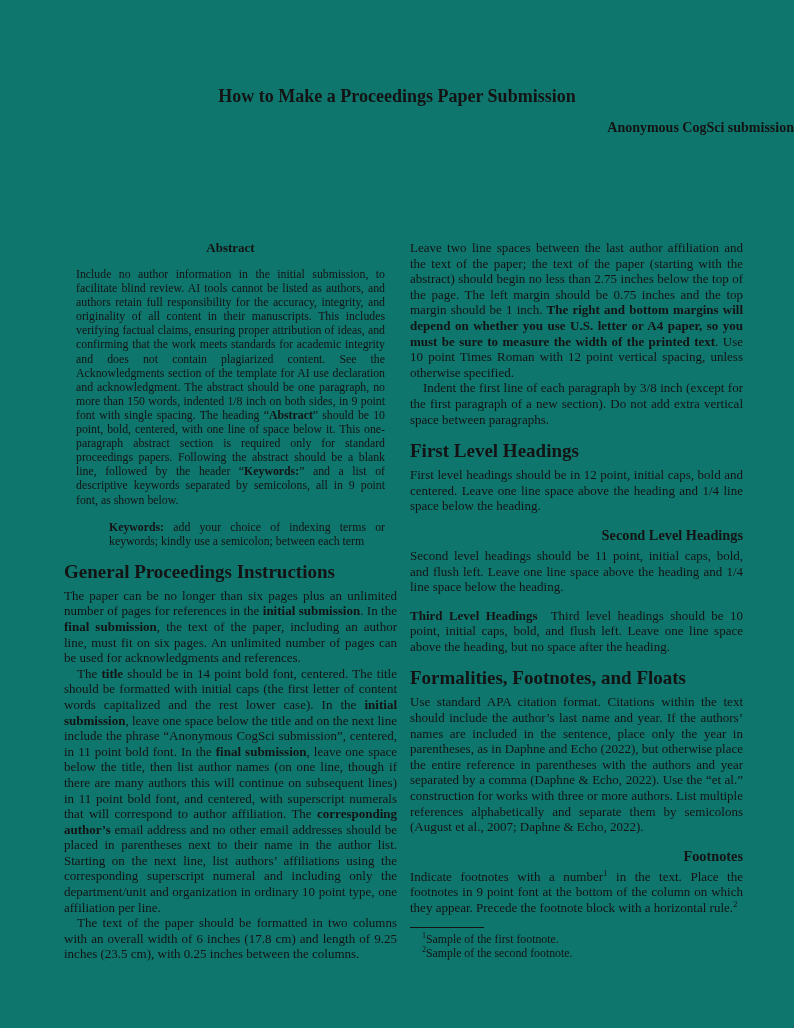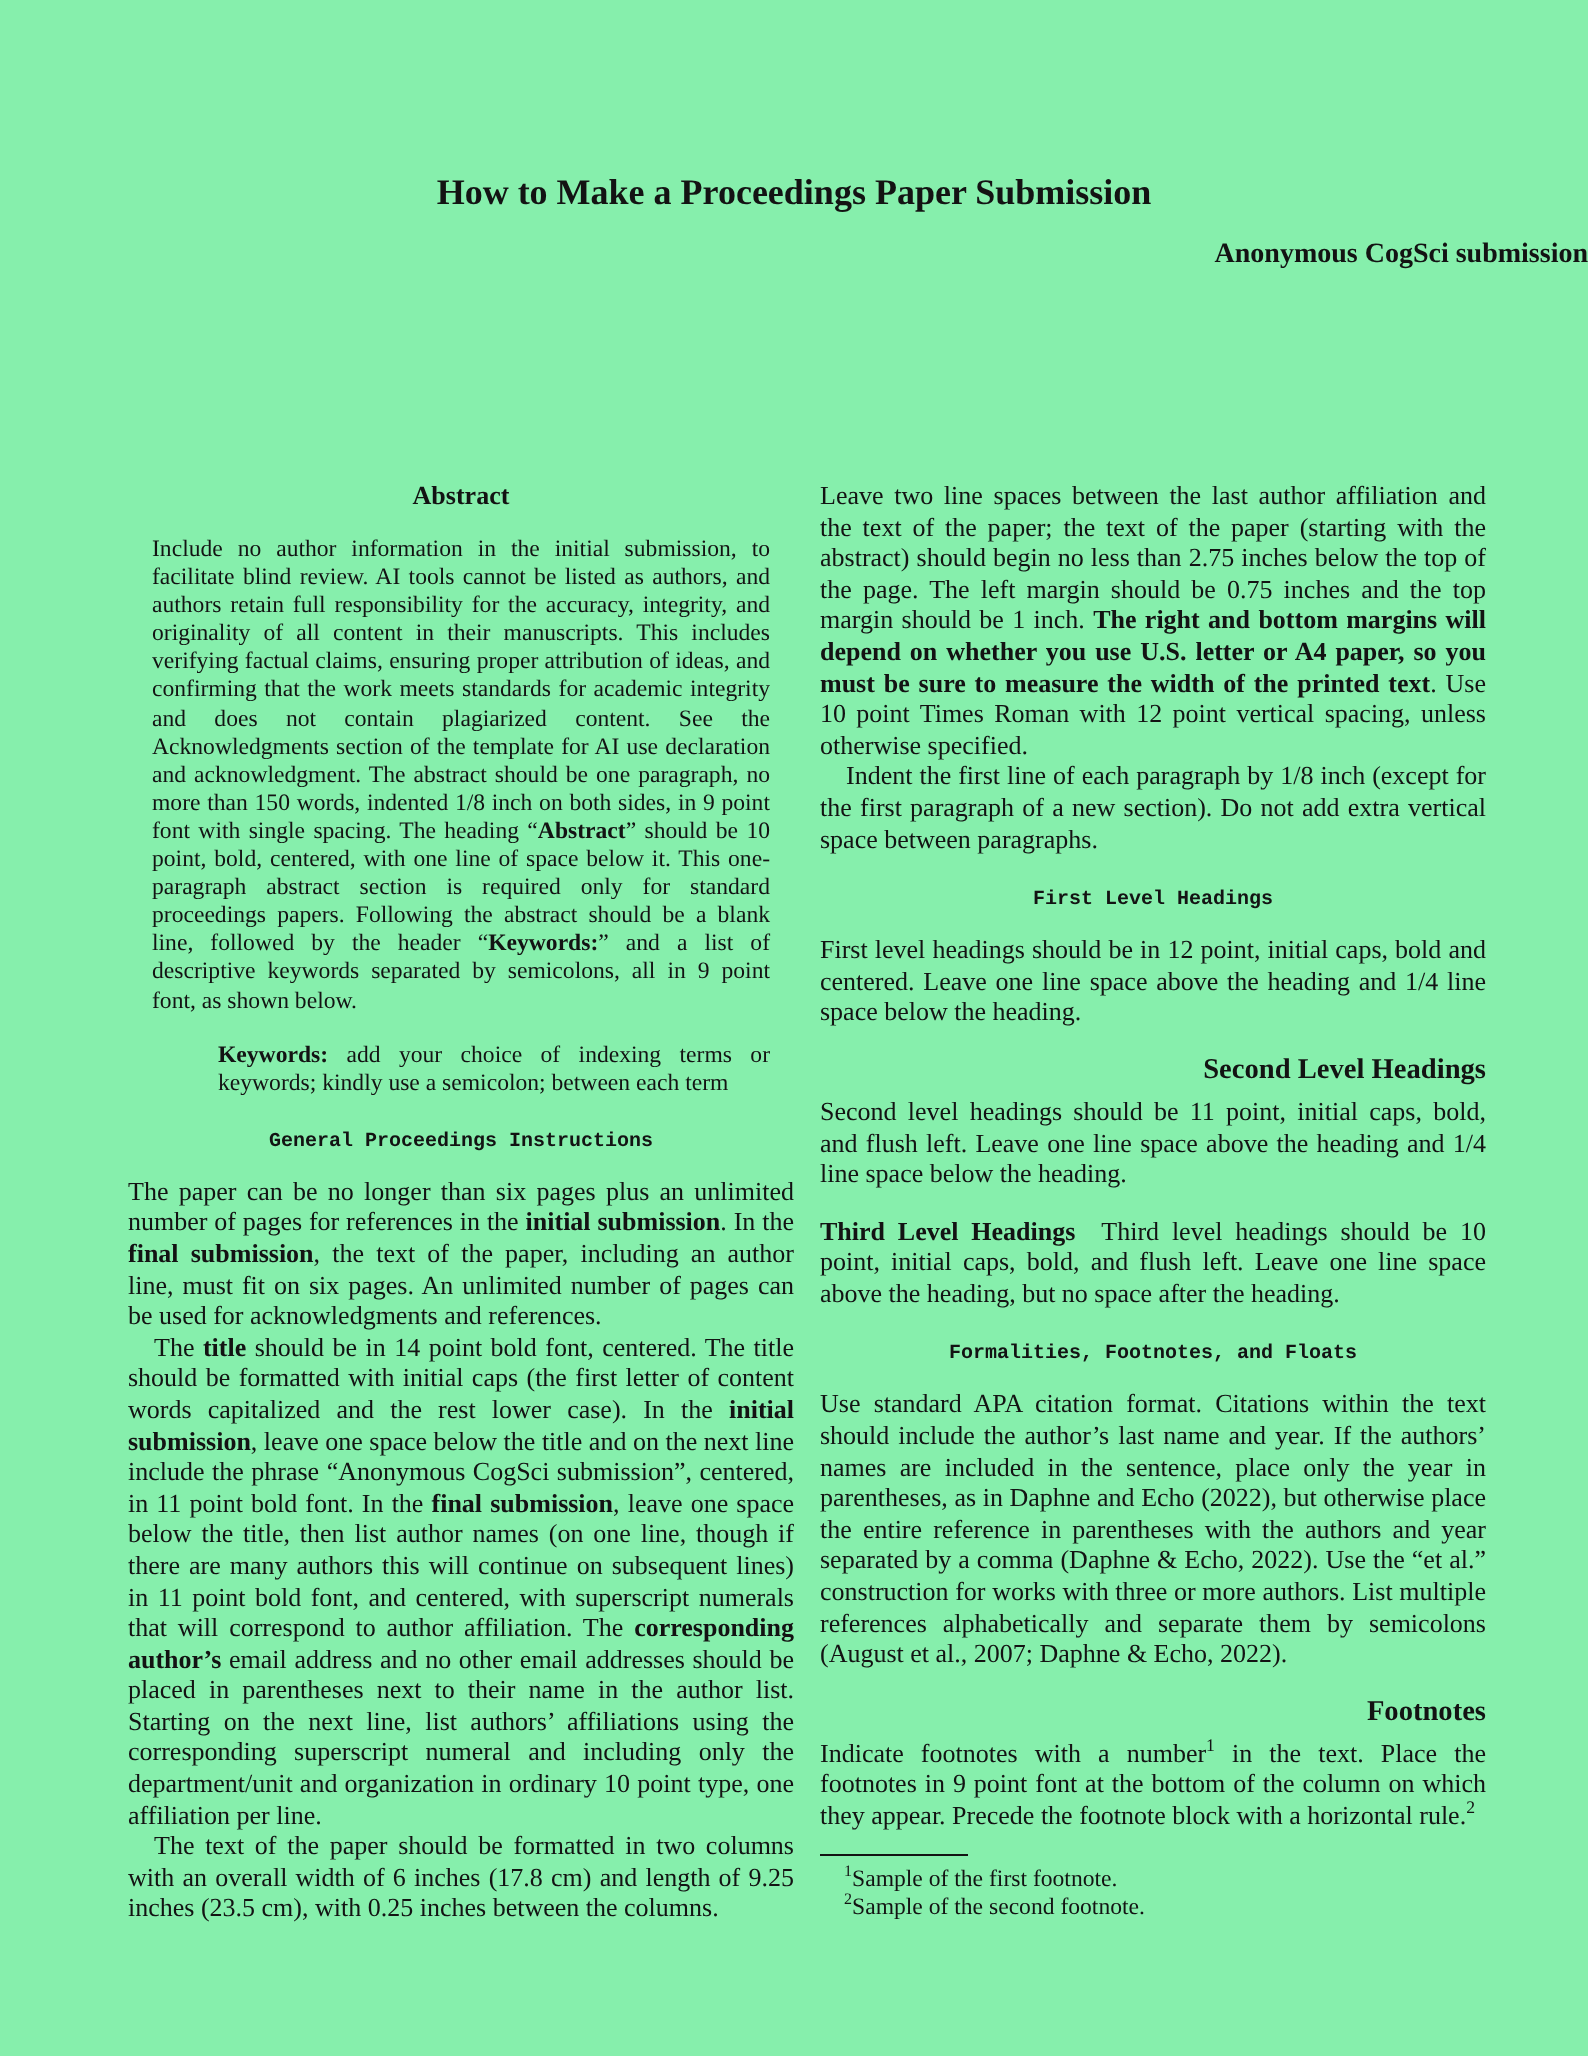--- a/index.html
+++ b/index.html
@@ -1,20 +1,20 @@
 <!DOCTYPE html>
 <html><head>
 <meta charset="utf-8">
 <style>
   html, body { margin: 0; padding: 0; background: #ffffff; }
   .page {
     position: relative;
     width: 794px;
     height: 1028px;
-    background: #86efac;
+    background: #0f766e;
     overflow: hidden;
     font-family: "Liberation Serif", "DejaVu Serif", serif;
     color: #131313;
   }
   .title {
     margin: 0;
     padding-top: 86px;
     text-align: center;
     font-size: 18px;
     line-height: 21px;
@@ -40,26 +40,24 @@
     margin: 0 0 11px 0;
   }
   .abs-body {
     font-size: 11.8px;
     line-height: 14.1px;
     margin: 0 12px;
     text-align: justify;
   }
   .keywords { margin-top: 13px; margin-left: 45px; }
   .h1c {
-    text-align: center;
     font-weight: bold;
-    font-size: 10px;
+    font-size: 19px;
     line-height: 18px;
     margin: 15px 0 7px 0;
-    font-family: Liberation Mono, monospace;
   }
   .h2l {
     text-align: right;
     font-weight: bold;
     font-size: 14.3px;
     line-height: 17px;
     margin: 13px 0 4px 0;
   }
   p.body {
     font-size: 13px;
@@ -100,21 +98,21 @@
       </div>
 
       <div class="h1c">General Proceedings Instructions</div>
       <p class="body"><span>The paper can be no longer than six pages plus an unlimited number of pages for references in the </span><span style="font-weight: bold;">initial submission</span><span>. In the </span><span style="font-weight: bold;">final submission</span><span>, the text of the paper, including an author line, must fit on six pages. An unlimited number of pages can be used for acknowledgments and references.</span></p>
       <p class="body indent"><span>The </span><span style="font-weight: bold;">title</span><span> should be in 14 point bold font, centered. The title should be formatted with initial caps (the first letter of content words capitalized and the rest lower case). In the </span><span style="font-weight: bold;">initial submission</span><span>, leave one space below the title and on the next line include the phrase “Anonymous CogSci submission”, centered, in 11 point bold font. In the </span><span style="font-weight: bold;">final submission</span><span>, leave one space below the title, then list author names (on one line, though if there are many authors this will continue on subsequent lines) in 11 point bold font, and centered, with superscript numerals that will correspond to author affiliation. The </span><span style="font-weight: bold;">corresponding author’s</span><span> email address and no other email addresses should be placed in parentheses next to their name in the author list. Starting on the next line, list authors’ affiliations using the corresponding superscript numeral and including only the department/unit and organization in ordinary 10 point type, one affiliation per line.</span></p>
       <p class="body indent"><span>The text of the paper should be formatted in two columns with an overall width of 6 inches (17.8 cm) and length of 9.25 inches (23.5 cm), with 0.25 inches between the columns.</span></p>
     </div>
 
     <div class="col">
       <p class="body"><span>Leave two line spaces between the last author affiliation and the text of the paper; the text of the paper (starting with the abstract) should begin no less than 2.75 inches below the top of the page. The left margin should be 0.75 inches and the top margin should be 1 inch. </span><span style="font-weight: bold;">The right and bottom margins will depend on whether you use U.S. letter or A4 paper, so you must be sure to measure the width of the printed text</span><span>. Use 10 point Times Roman with 12 point vertical spacing, unless otherwise specified.</span></p>
-      <p class="body indent"><span>Indent the first line of each paragraph by 1/8 inch (except for the first paragraph of a new section). Do not add extra vertical space between paragraphs.</span></p>
+      <p class="body indent"><span>Indent the first line of each paragraph by 3/8 inch (except for the first paragraph of a new section). Do not add extra vertical space between paragraphs.</span></p>
 
       <div class="h1c">First Level Headings</div>
       <p class="body"><span>First level headings should be in 12 point, initial caps, bold and centered. Leave one line space above the heading and 1/4 line space below the heading.</span></p>
 
       <div class="h2l">Second Level Headings</div>
       <p class="body"><span>Second level headings should be 11 point, initial caps, bold, and flush left. Leave one line space above the heading and 1/4 line space below the heading.</span></p>
 
       <p class="body h3run"><span style="font-weight: bold;">Third Level Headings</span><span>  Third level headings should be 10 point, initial caps, bold, and flush left. Leave one line space above the heading, but no space after the heading.</span></p>
 
       <div class="h1c">Formalities, Footnotes, and Floats</div>

